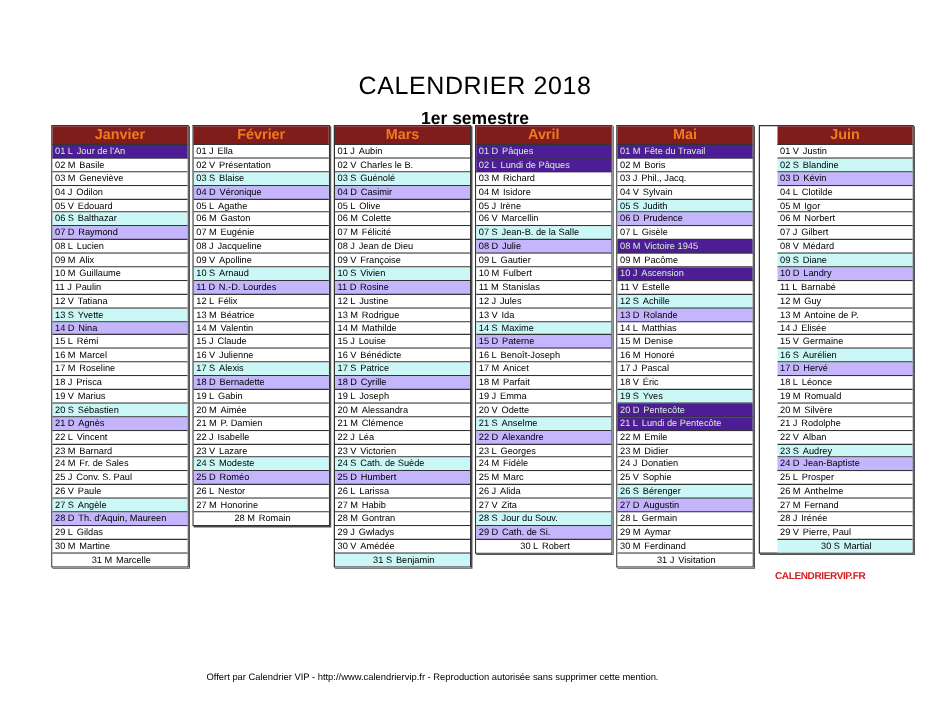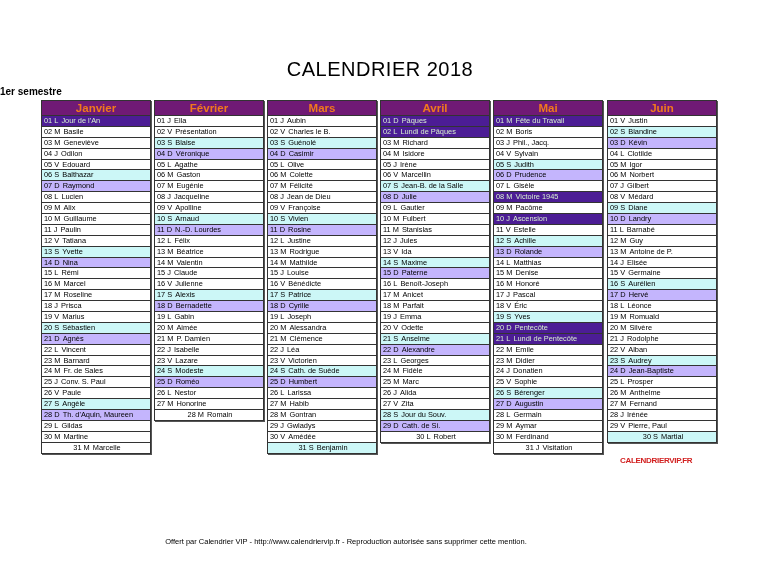--- a/index.html
+++ b/index.html
@@ -1,20 +1,20 @@
 <!DOCTYPE html>
 <html><head>
 <meta charset="utf-8">
 <style>
   html, body { margin:0; padding:0; background:#ffffff; }
   body { width:760px; height:570px; position:relative; overflow:hidden; font-family:"Liberation Sans", sans-serif; color:#000; }
   .title { position:absolute; left:0; width:760px; top:58px; text-align:center; font-size:20px; letter-spacing:0.5px; }
-  .subtitle { position:absolute; left:0; width:760px; top:86px; text-align:left; font-size:10px; font-weight:bold; }
+  .subtitle { position:absolute; left:0; width:760px; top:86px; text-align:center; font-size:14px; font-weight:bold; }
   .month { position:absolute; top:100px; width:108px; border:1px solid #333; box-shadow:1px 1px 0 #555; }
-  .mhead { height:14px; line-height:14px; background:#701a75; color:#f07a1c; font-weight:bold; font-size:11.5px; text-align:center; border-bottom:1px solid #333; }
+  .mhead { height:14px; line-height:14px; background:#7f1d1d; color:#f07a1c; font-weight:bold; font-size:11.5px; text-align:center; border-bottom:1px solid #333; }
   .row { height:9.9px; line-height:10px; font-size:7.4px; padding-left:2px; border-bottom:1px solid #333; white-space:nowrap; overflow:hidden; background:#fff; }
   .row:last-child { border-bottom:none;text-align:center; }
   .row.sat { background:#ccf7f7; }
   .row.sun { background:#c4b5fd; }
   .row.hol { background:#4c1d95; color:#d8f0d0; }
   .row .dn { display:inline-block; }
   .row .nm { margin-left:3px; }
   .brand { position:absolute; left:620px; top:456px; color:#d22020; font-size:8px; font-weight:bold; letter-spacing:-0.3px; }
   .footer { position:absolute; left:0; width:692px; top:537px; text-align:center; font-size:7.5px; }
 </style>
@@ -184,21 +184,21 @@
       <div class="row"><span class="dn">23 M</span><span class="nm">Didier</span></div>
       <div class="row"><span class="dn">24 J</span><span class="nm">Donatien</span></div>
       <div class="row"><span class="dn">25 V</span><span class="nm">Sophie</span></div>
       <div class="row sat"><span class="dn">26 S</span><span class="nm">Bérenger</span></div>
       <div class="row sun"><span class="dn">27 D</span><span class="nm">Augustin</span></div>
       <div class="row"><span class="dn">28 L</span><span class="nm">Germain</span></div>
       <div class="row"><span class="dn">29 M</span><span class="nm">Aymar</span></div>
       <div class="row"><span class="dn">30 M</span><span class="nm">Ferdinand</span></div>
       <div class="row"><span class="dn">31 J</span><span class="nm">Visitation</span></div>
     </div>
-    <div class="month" style="left: 607px;">
+    <div class="month" style="left: 607px; padding-left: 14px;">
       <div class="mhead">Juin</div>
       <div class="row"><span class="dn">01 V</span><span class="nm">Justin</span></div>
       <div class="row sat"><span class="dn">02 S</span><span class="nm">Blandine</span></div>
       <div class="row sun"><span class="dn">03 D</span><span class="nm">Kévin</span></div>
       <div class="row"><span class="dn">04 L</span><span class="nm">Clotilde</span></div>
       <div class="row"><span class="dn">05 M</span><span class="nm">Igor</span></div>
       <div class="row"><span class="dn">06 M</span><span class="nm">Norbert</span></div>
       <div class="row"><span class="dn">07 J</span><span class="nm">Gilbert</span></div>
       <div class="row"><span class="dn">08 V</span><span class="nm">Médard</span></div>
       <div class="row sat"><span class="dn">09 S</span><span class="nm">Diane</span></div>

